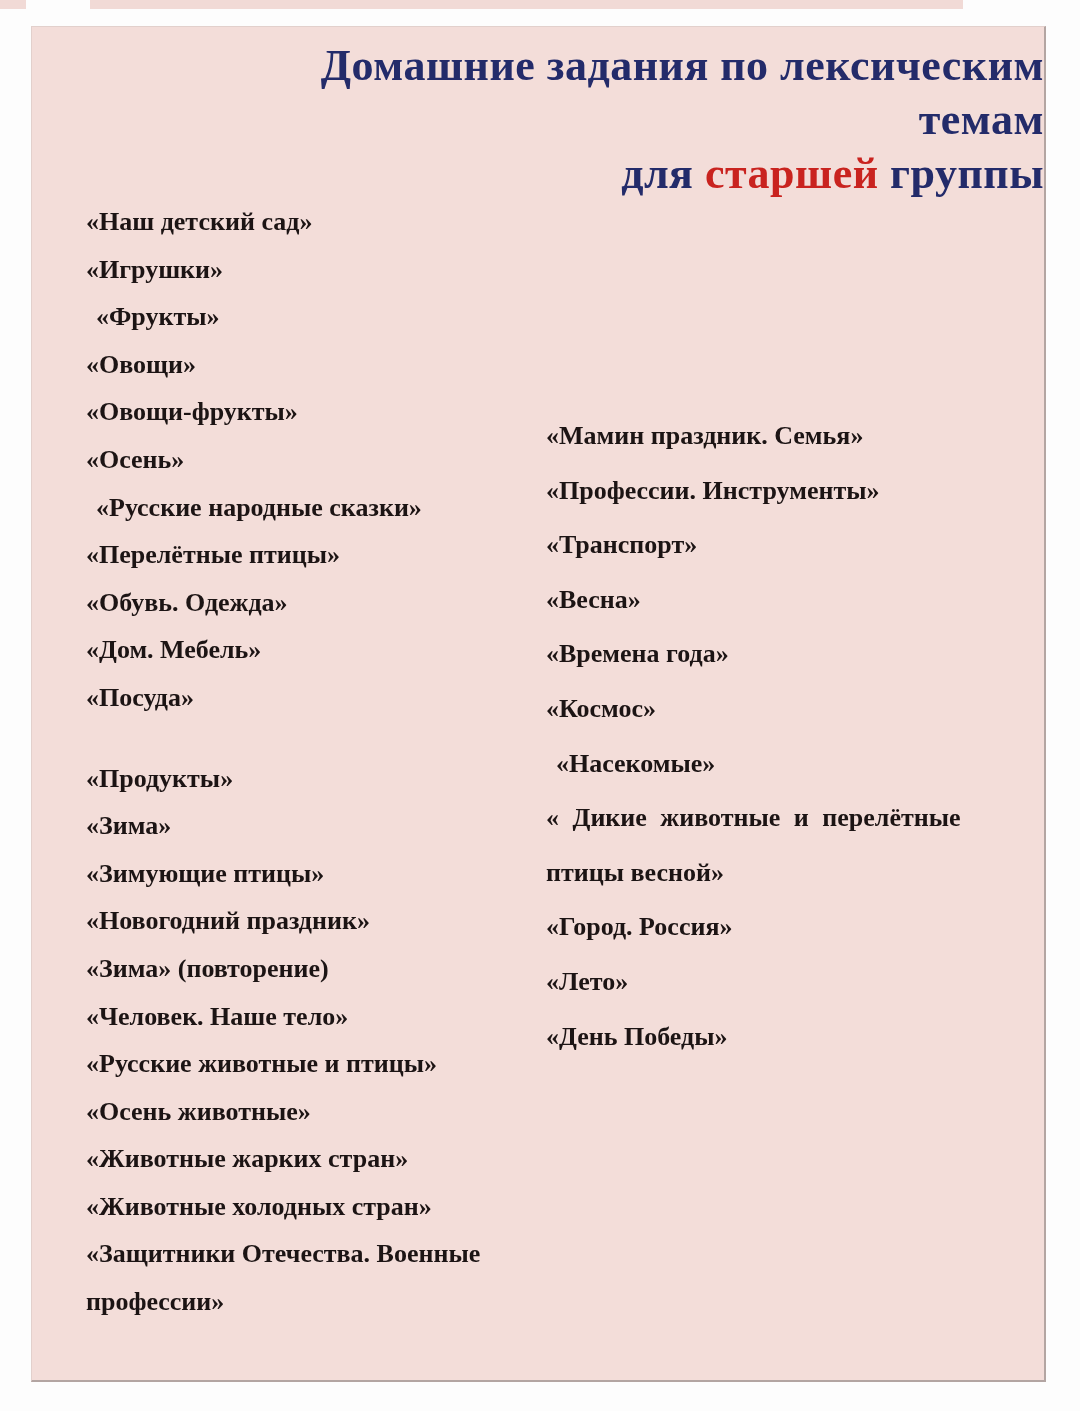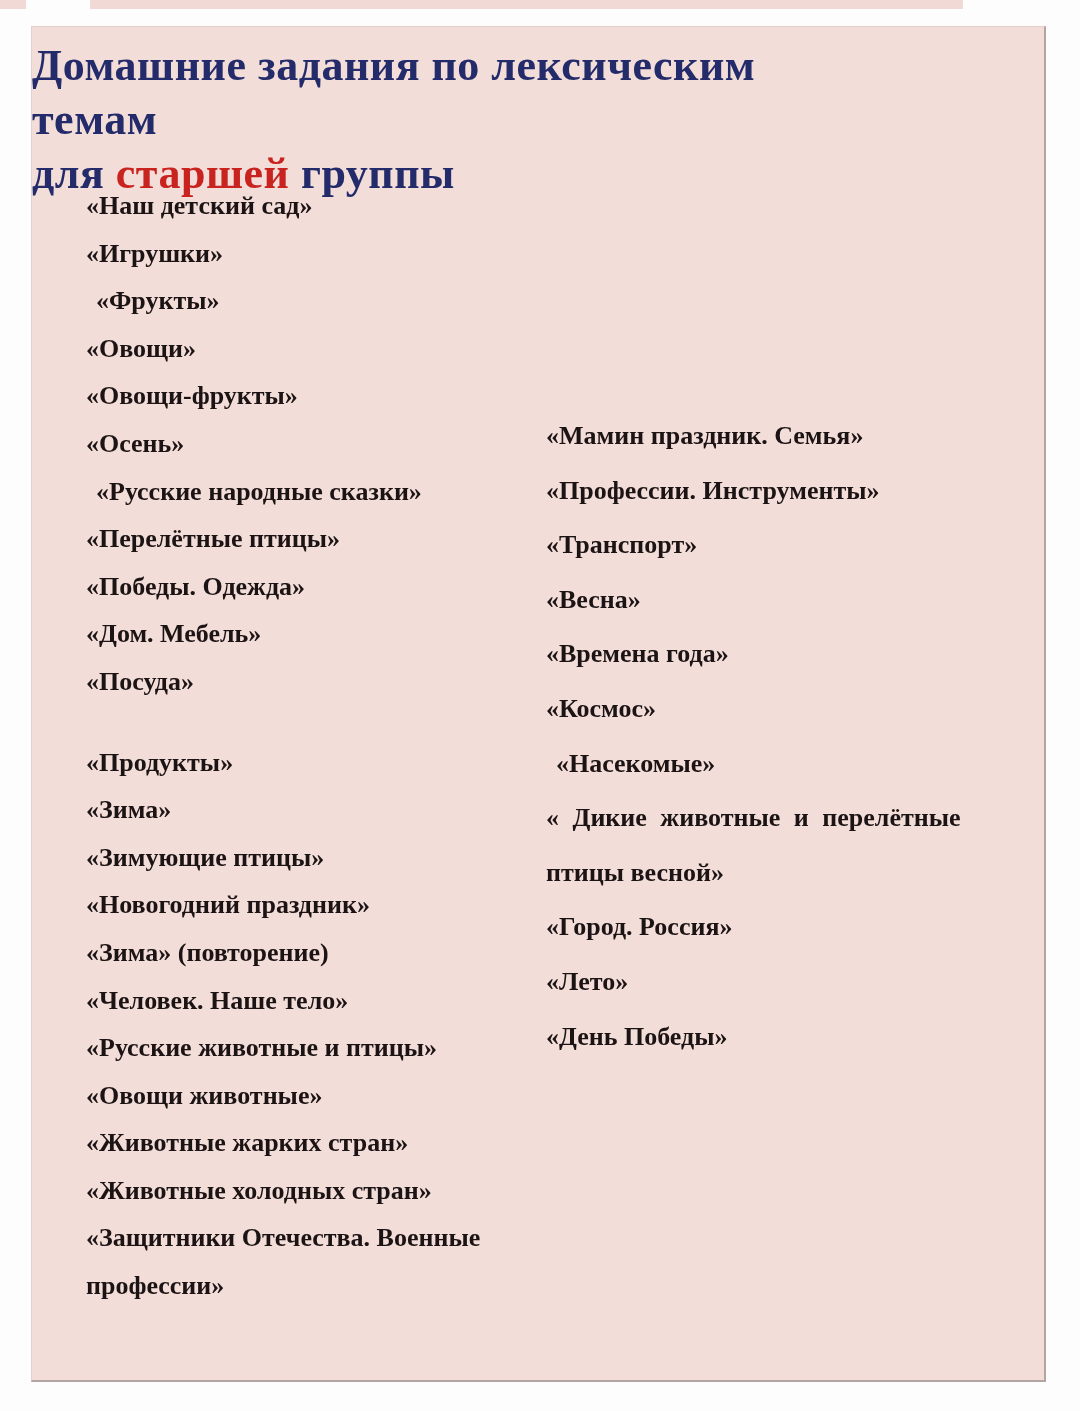--- a/index.html
+++ b/index.html
@@ -32,36 +32,36 @@
     width:1015px;height:1356px;
     background:var(--panel-bg);
     border-top:1px solid var(--edge-light);
     border-left:1px solid var(--edge-light);
     border-right:2px solid var(--edge-dark);
     border-bottom:2px solid var(--edge-dark);
   }
   .title{
     position:absolute;
     left:0;top:12px;width:100%;
-    text-align:left;
+    text-align:right;
     color:var(--navy);
     font-size:44px;
     font-weight:bold;
     line-height:54px;
     letter-spacing:0.5px;
   }
   .title .accent{color:var(--accent);margin-top:14px;}
   .topics{
     position:absolute;
     color:var(--ink);
     font-size:26px;
     font-weight:bold;
   }
   .topics-left{
-    left:54px;top:155px;
+    left:54px;top:171px;
     width:440px;
     line-height:47.6px;
   }
   .topics-right{
     left:514px;top:382px;
     width:480px;
     line-height:54.6px;
   }
   .list-line{white-space:nowrap;}
   .list-line.indent{padding-left:10px;}
@@ -83,31 +83,31 @@
 
   <div class="topics topics-left" id="topics-left">
       <div class="list-line">«Наш детский сад»</div>
       <div class="list-line">«Игрушки»</div>
       <div class="list-line indent">«Фрукты»</div>
       <div class="list-line">«Овощи»</div>
       <div class="list-line">«Овощи-фрукты»</div>
       <div class="list-line">«Осень»</div>
       <div class="list-line indent">«Русские народные сказки»</div>
       <div class="list-line">«Перелётные птицы»</div>
-      <div class="list-line">«Победы. Одежда»</div>
+      <div class="list-line">«Обувь. Одежда»</div>
       <div class="list-line">«Дом. Мебель»</div>
       <div class="list-line">«Посуда»</div>
       <div class="list-line gap-before">«Продукты»</div>
       <div class="list-line">«Зима»</div>
       <div class="list-line">«Зимующие птицы»</div>
       <div class="list-line">«Новогодний праздник»</div>
       <div class="list-line">«Зима» (повторение)</div>
       <div class="list-line">«Человек. Наше тело»</div>
       <div class="list-line">«Русские животные и птицы»</div>
-      <div class="list-line">«Овощи животные»</div>
+      <div class="list-line">«Осень животные»</div>
       <div class="list-line">«Животные жарких стран»</div>
       <div class="list-line">«Животные холодных стран»</div>
       <div class="list-line">«Защитники Отечества. Военные</div>
       <div class="list-line">профессии»</div>
     </div>
 
   <div class="topics topics-right" id="topics-right">
       <div class="list-line">«Мамин праздник. Семья»</div>
       <div class="list-line">«Профессии. Инструменты»</div>
       <div class="list-line">«Транспорт»</div>

